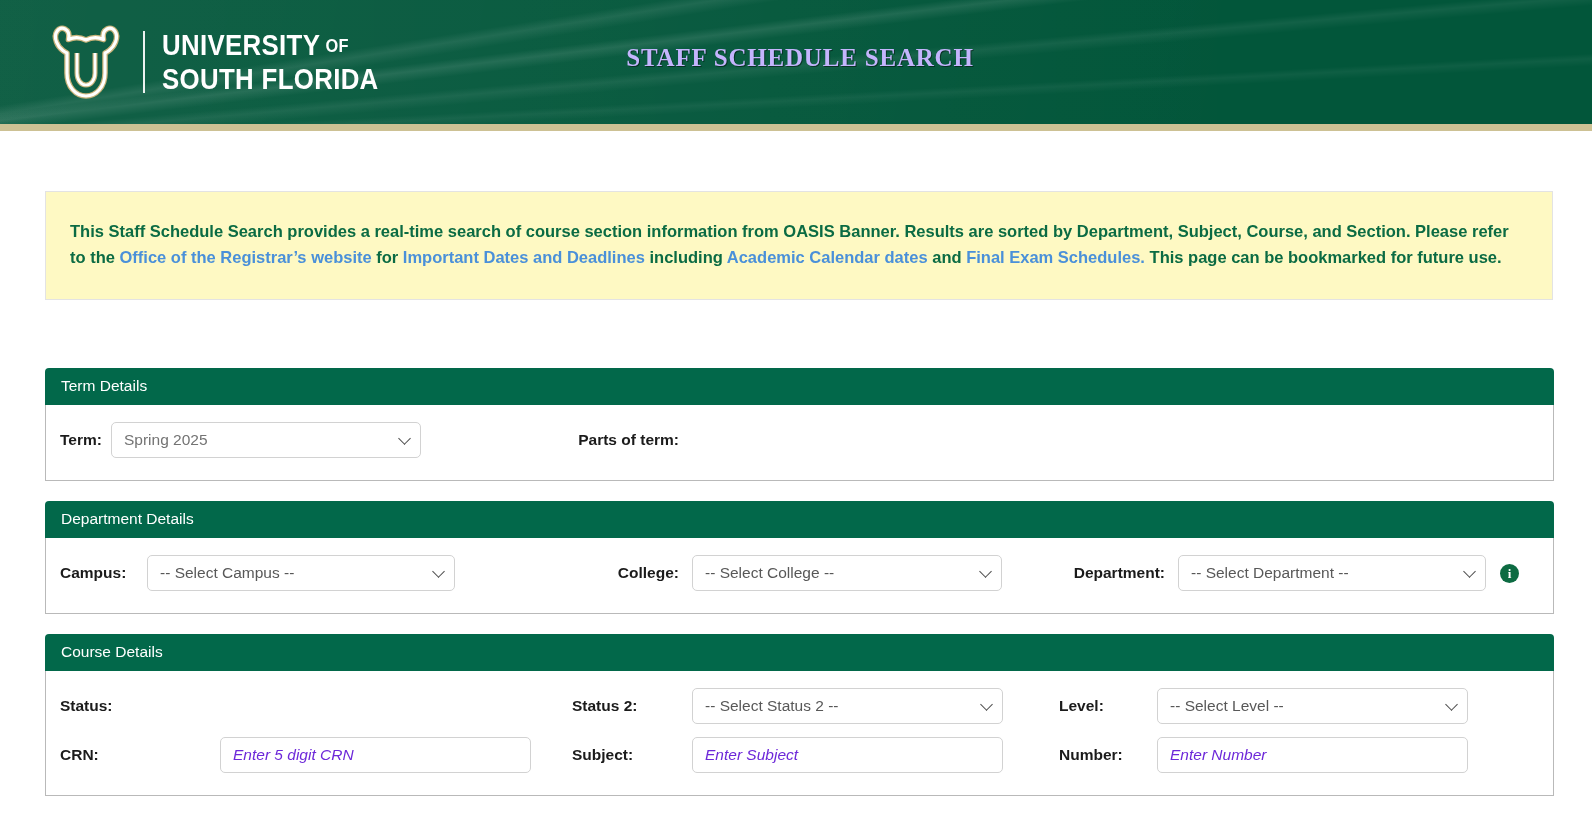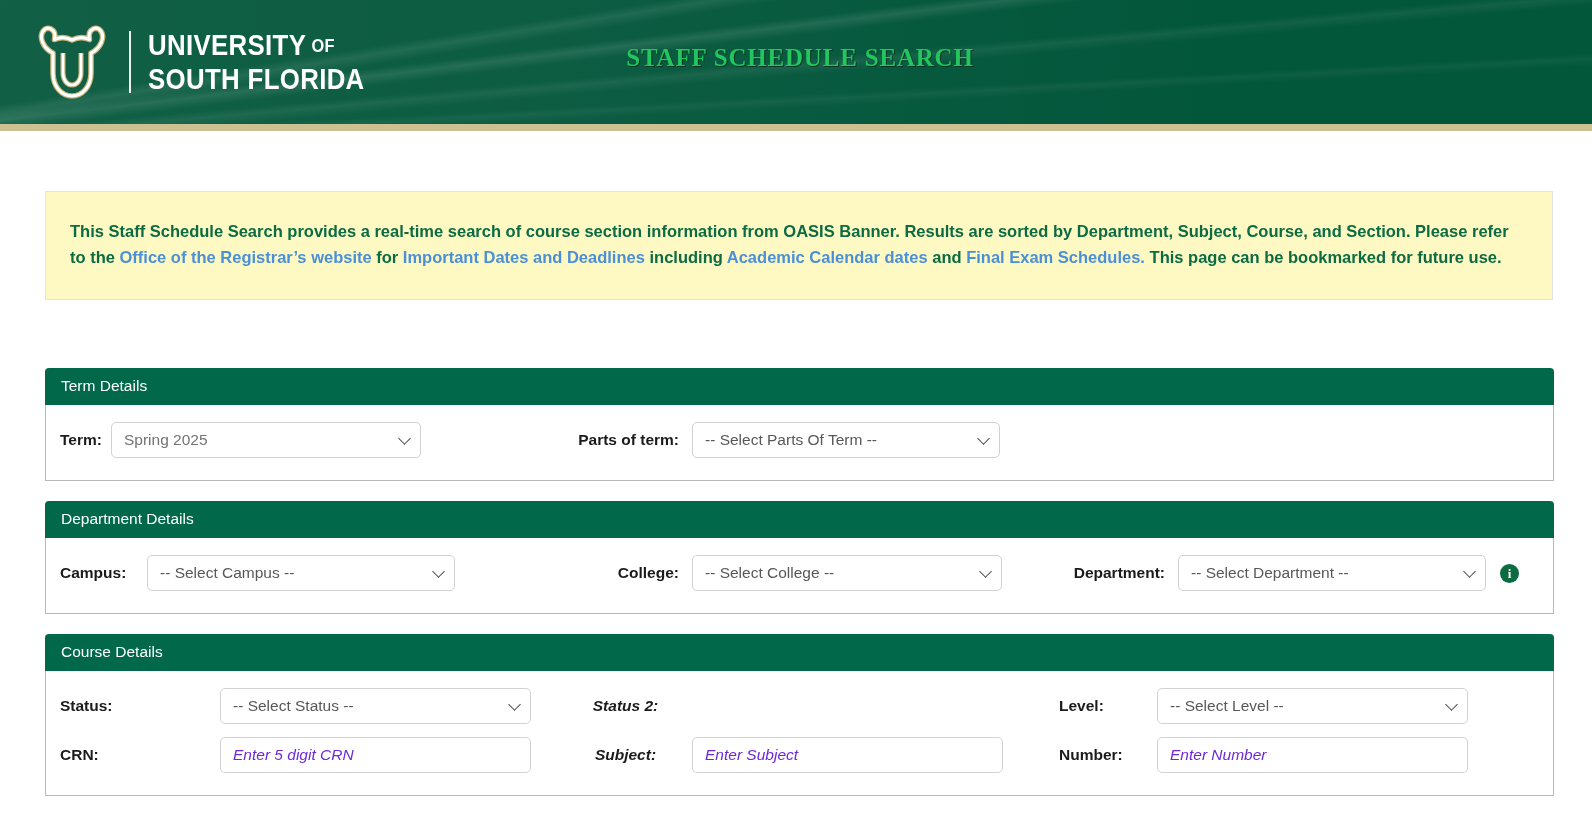--- a/index.html
+++ b/index.html
@@ -32,21 +32,21 @@
   }
   .header-bg-block {
     position: absolute;
     left: 0; top: 0;
     width: 1288px; height: 124px;
     background: linear-gradient(100deg, rgba(255,255,255,0.028), rgba(255,255,255,0.012) 60%, rgba(255,255,255,0) 100%);
     pointer-events: none;
   }
   .logo-lockup {
     position: absolute;
-    left: 29px; top: 22px;
+    left: 43px; top: 22px;
     display: flex;
     align-items: center;
     height: 80px;
   }
   .bull-logo { width: 86px; height: 78px; display: block; }
   .logo-divider {
     width: 2px;
     height: 62px;
     background: #ffffff;
     margin: 0 17px 0 14px;
@@ -74,21 +74,21 @@
   }
   .page-title {
     position: absolute;
     left: 8px; right: 0;
     top: 44px;
     text-align: center;
     font-family: "Liberation Serif", "DejaVu Serif", serif;
     font-weight: 700;
     font-size: 25px;
     letter-spacing: 0.8px;
-    color: #22c55e;
+    color: #c4b5fd;
     text-shadow: 1px 1px 0 rgba(0,0,0,0.45);
   }
   .gold-rule {
     width: 1592px;
     height: 7px;
     background: #cdc194;
   }
 
   
   .page-body {
@@ -189,21 +189,21 @@
   .col-a { width: 512px; display: flex; align-items: center; }
   .col-b { width: 487px; display: flex; align-items: center; }
   .col-c { flex: 1; display: flex; align-items: center; }
 
   .lbl-w-term   { width: 51px; }
   .lbl-w-pot    { width: 120px; text-align: right; padding-right: 13px; }
   .lbl-w-campus { width: 87px; }
   .lbl-w-college{ width: 120px; text-align: right; padding-right: 13px; }
   .lbl-w-dept   { width: 119px; text-align: right; padding-right: 13px; }
   .lbl-w-status { width: 160px; }
-  .lbl-w-status2{ width: 120px; text-align: center; padding-right: 13px; font-style: italic; }
+  .lbl-w-status2{ width: 120px; text-align: left; padding-right: 13px; }
   .lbl-w-level  { width: 98px; text-align: left; padding-right: 13px; }
 
   .w-sel-term  { width: 310px; }
   .w-sel-pot   { width: 308px; }
   .w-sel-camp  { width: 308px; padding-left: 12px; }
   .w-sel-coll  { width: 310px; }
   .w-sel-dept  { width: 308px; }
   .w-sel-stat  { width: 311px; }
   .w-sel-stat2 { width: 311px; }
   .w-sel-level { width: 311px; }
@@ -258,24 +258,20 @@
         <div class="field-row">
           <div class="col-a">
             <span class="field-label lbl-w-term">Term:</span>
             <div class="ctl select w-sel-term">
               <span class="val filled">Spring 2025</span>
               <span class="chev"></span>
             </div>
           </div>
           <div class="col-b">
             <span class="field-label lbl-w-pot">Parts of term:</span>
-            <div class="ctl select w-sel-pot">
-              <span class="val">-- Select Parts Of Term --</span>
-              <span class="chev"></span>
-            </div>
           </div>
         </div>
       </div>
     </div>
   </div>
 
   <div class="panel-wrap tight">
     <div class="panel-head">Department Details</div>
     <div class="panel">
       <div class="panel-body">
@@ -308,27 +304,27 @@
   </div>
 
   <div class="panel-wrap tight">
     <div class="panel-head">Course Details</div>
     <div class="panel">
       <div class="panel-body">
 
         <div class="field-row">
           <div class="col-a">
             <span class="field-label lbl-w-status">Status:</span>
-            <div class="ctl select w-sel-stat">
-              <span class="val">-- Select Status --</span>
-              <span class="chev"></span>
-            </div>
           </div>
           <div class="col-b">
             <span class="field-label lbl-w-status2">Status 2:</span>
+            <div class="ctl select w-sel-stat2">
+              <span class="val">-- Select Status 2 --</span>
+              <span class="chev"></span>
+            </div>
           </div>
           <div class="col-c">
             <span class="field-label lbl-w-level">Level:</span>
             <div class="ctl select w-sel-level">
               <span class="val">-- Select Level --</span>
               <span class="chev"></span>
             </div>
           </div>
         </div>
 

